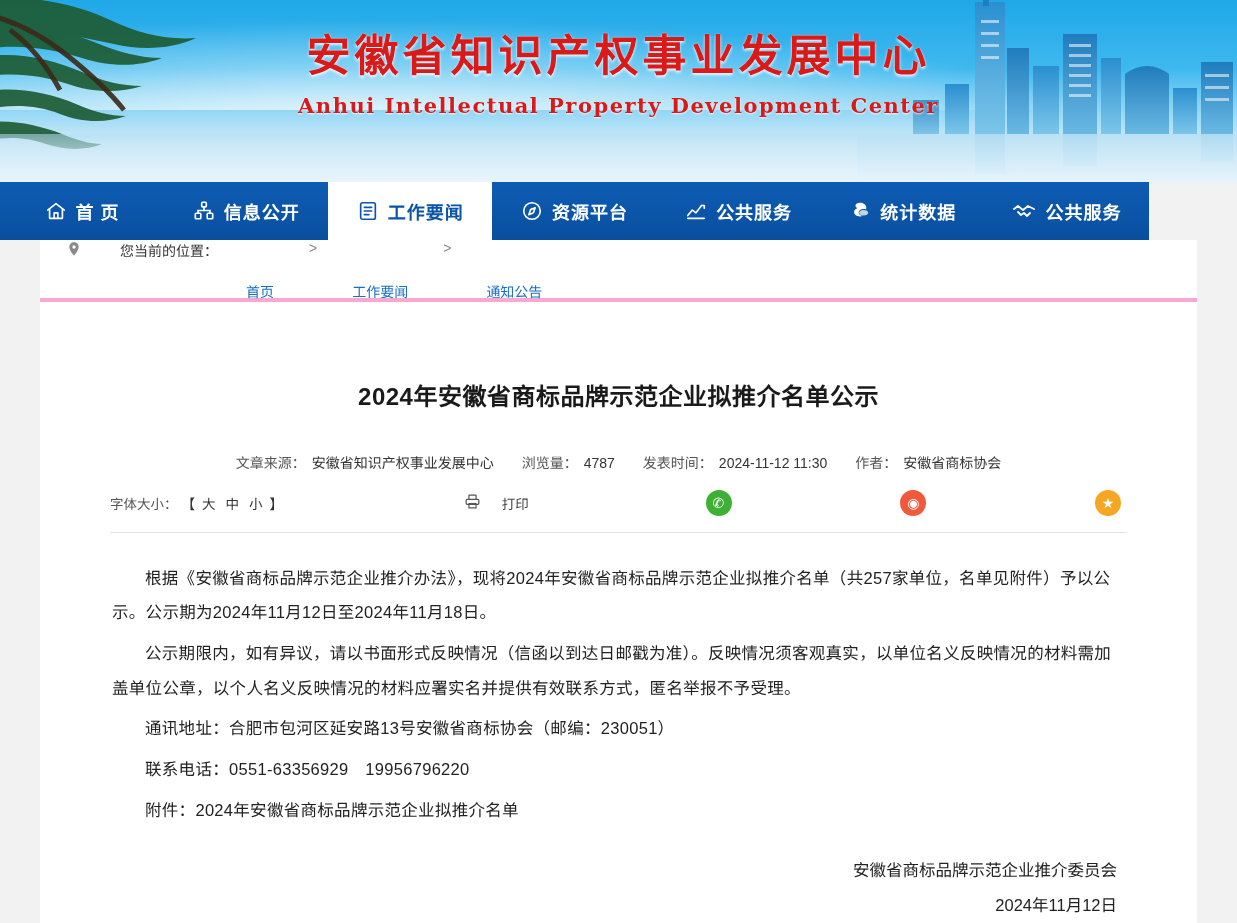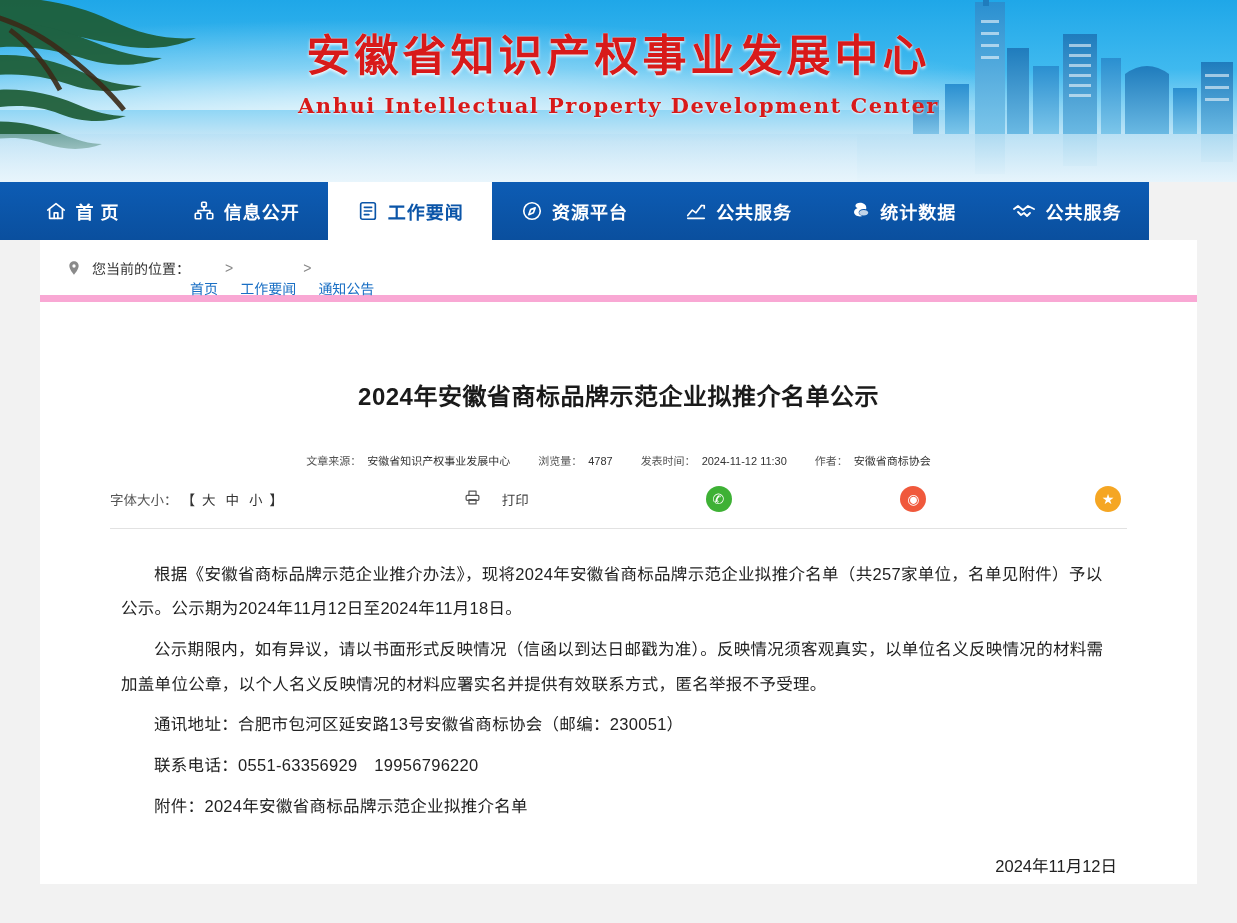--- a/index.html
+++ b/index.html
@@ -83,26 +83,27 @@
     width: 1237px;
     background: #f2f2f2;
     padding: 0;
   }
   .content-wrap {
     width: 1157px;
     margin: 0 auto;
     background: #ffffff;
   }
   .breadcrumb {
-    display: flex; align-items: center;
+    display: flex; align-items: flex-start;
     height: 62px;
     padding-left: 26px;
     font-size: 14px; color: #333;
-    border-bottom: 7px solid #f9a8d4;
+    border-bottom: 4px solid #f9a8d4;
     background: #fff;
+    gap: 28px;
   }
   .breadcrumb .pin { margin-right: 10px; display: inline-flex; }
   .breadcrumb .bc-label { color: #333; }
   .breadcrumb a {
     color: #1a6fc4; text-decoration: none; cursor: pointer; margin-top: 41px;
   }
   .breadcrumb .sep { color: #888; margin: 0 7px; }
 
   .article {
     width: 1017px;
@@ -112,21 +113,21 @@
   .article-title {
     text-align: center;
     font-size: 24px; font-weight: bold; color: #1a1a1a;
     line-height: 1.4;
     letter-spacing: 0.5px;
     padding: 16px 0 22px;
   }
   .meta-line {
     display: flex; align-items: center; justify-content: center;
     flex-wrap: wrap;
-    font-size: 11px; color: #555;
+    font-size: 14px; color: #555;
     gap: 4px;
     padding-bottom: 14px;
   }
   .meta-line .meta-item { margin: 0 12px; }
   .meta-line .meta-k { color: #555; }
   .meta-line .meta-v { color: #333; margin-left: 6px; }
 
   .tools-line {
     display: flex; align-items: center; justify-content: space-between;
     gap: 10px;
@@ -154,21 +155,21 @@
   .divider {
     height: 1px; background: #e2e2e2; margin: 4px 0 28px;
   }
 
   .body-text {
     font-size: 16.5px;
     color: #222;
     line-height: 2.1;
     letter-spacing: 0.3px;
   }
-  .body-text p { margin: 0 11px 6px; }
+  .body-text p { margin: 0 2px 6px; }
   .indent { text-indent: 2em; }
   .sign {
     margin-top: 26px;
     text-align: right;
     font-size: 16.5px;
     color: #222;
     line-height: 2.1;
     padding-right: 10px;
   }
 </style>
@@ -389,18 +390,19 @@
 
       <div class="body-text">
         <p class="indent">根据《安徽省商标品牌示范企业推介办法》，现将2024年安徽省商标品牌示范企业拟推介名单（共257家单位，名单见附件）予以公示。公示期为2024年11月12日至2024年11月18日。</p>
         <p class="indent">公示期限内，如有异议，请以书面形式反映情况（信函以到达日邮戳为准）。反映情况须客观真实，以单位名义反映情况的材料需加盖单位公章，以个人名义反映情况的材料应署实名并提供有效联系方式，匿名举报不予受理。</p>
         <p class="indent">通讯地址：合肥市包河区延安路13号安徽省商标协会（邮编：230051）</p>
         <p class="indent">联系电话：0551-63356929　19956796220</p>
         <p class="indent">附件：2024年安徽省商标品牌示范企业拟推介名单</p>
       </div>
 
       <div class="sign">
+        <div>安徽省商标品牌示范企业推介委员会</div>
         <div>2024年11月12日</div>
       </div>
 
     </div>
   </div>
 </div>
 
 </body></html>

